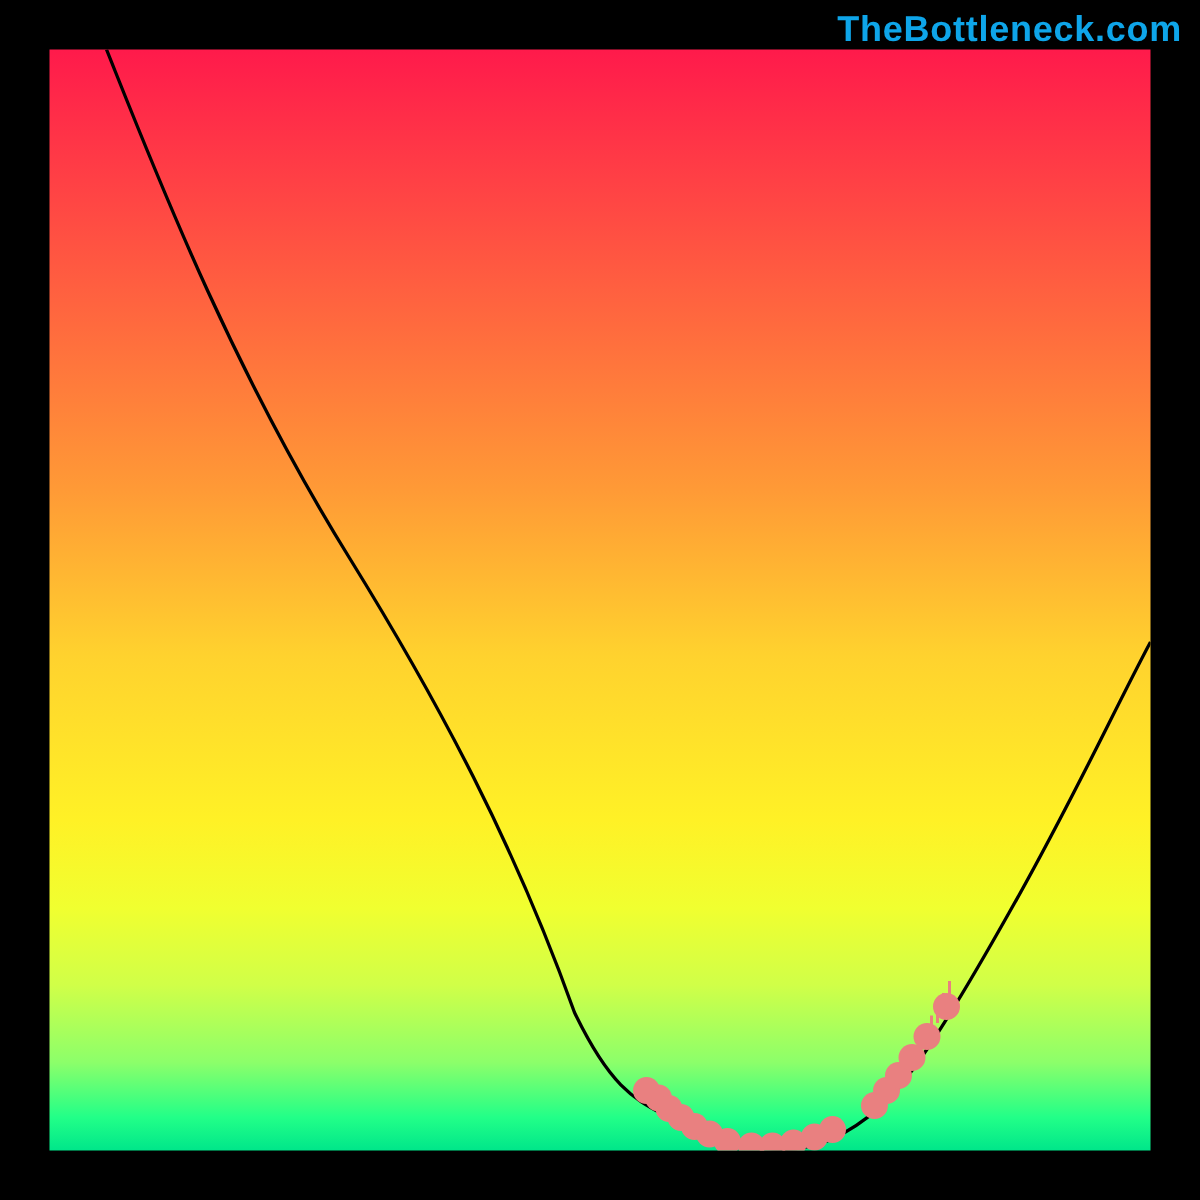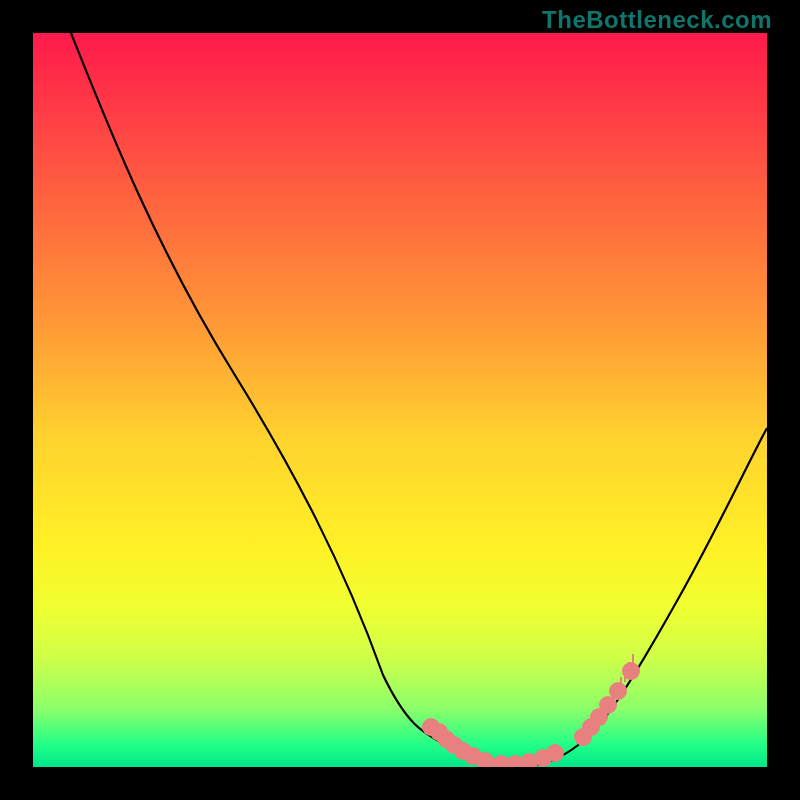--- a/index.html
+++ b/index.html
@@ -35,25 +35,25 @@
       #f0ff30 78%,
       #d0ff48 85%,
       #8cff6a 92%,
       #22ff88 97%,
       #00e68a 100%
     );
   }
   .watermark {
     position: absolute;
     top: 6px;
-    right: 28px;
+    right: 12px;
     font-family: Arial, sans-serif;
     font-size: 24px;
     font-weight: bold;
-    color: #0f766e;
+    color: #0ea5e9;
     letter-spacing: 0.5px;
   }
   svg.curve {
     position: absolute;
     left: 33px;
     top: 33px;
     width: 734px;
     height: 734px;
   }
 </style>

